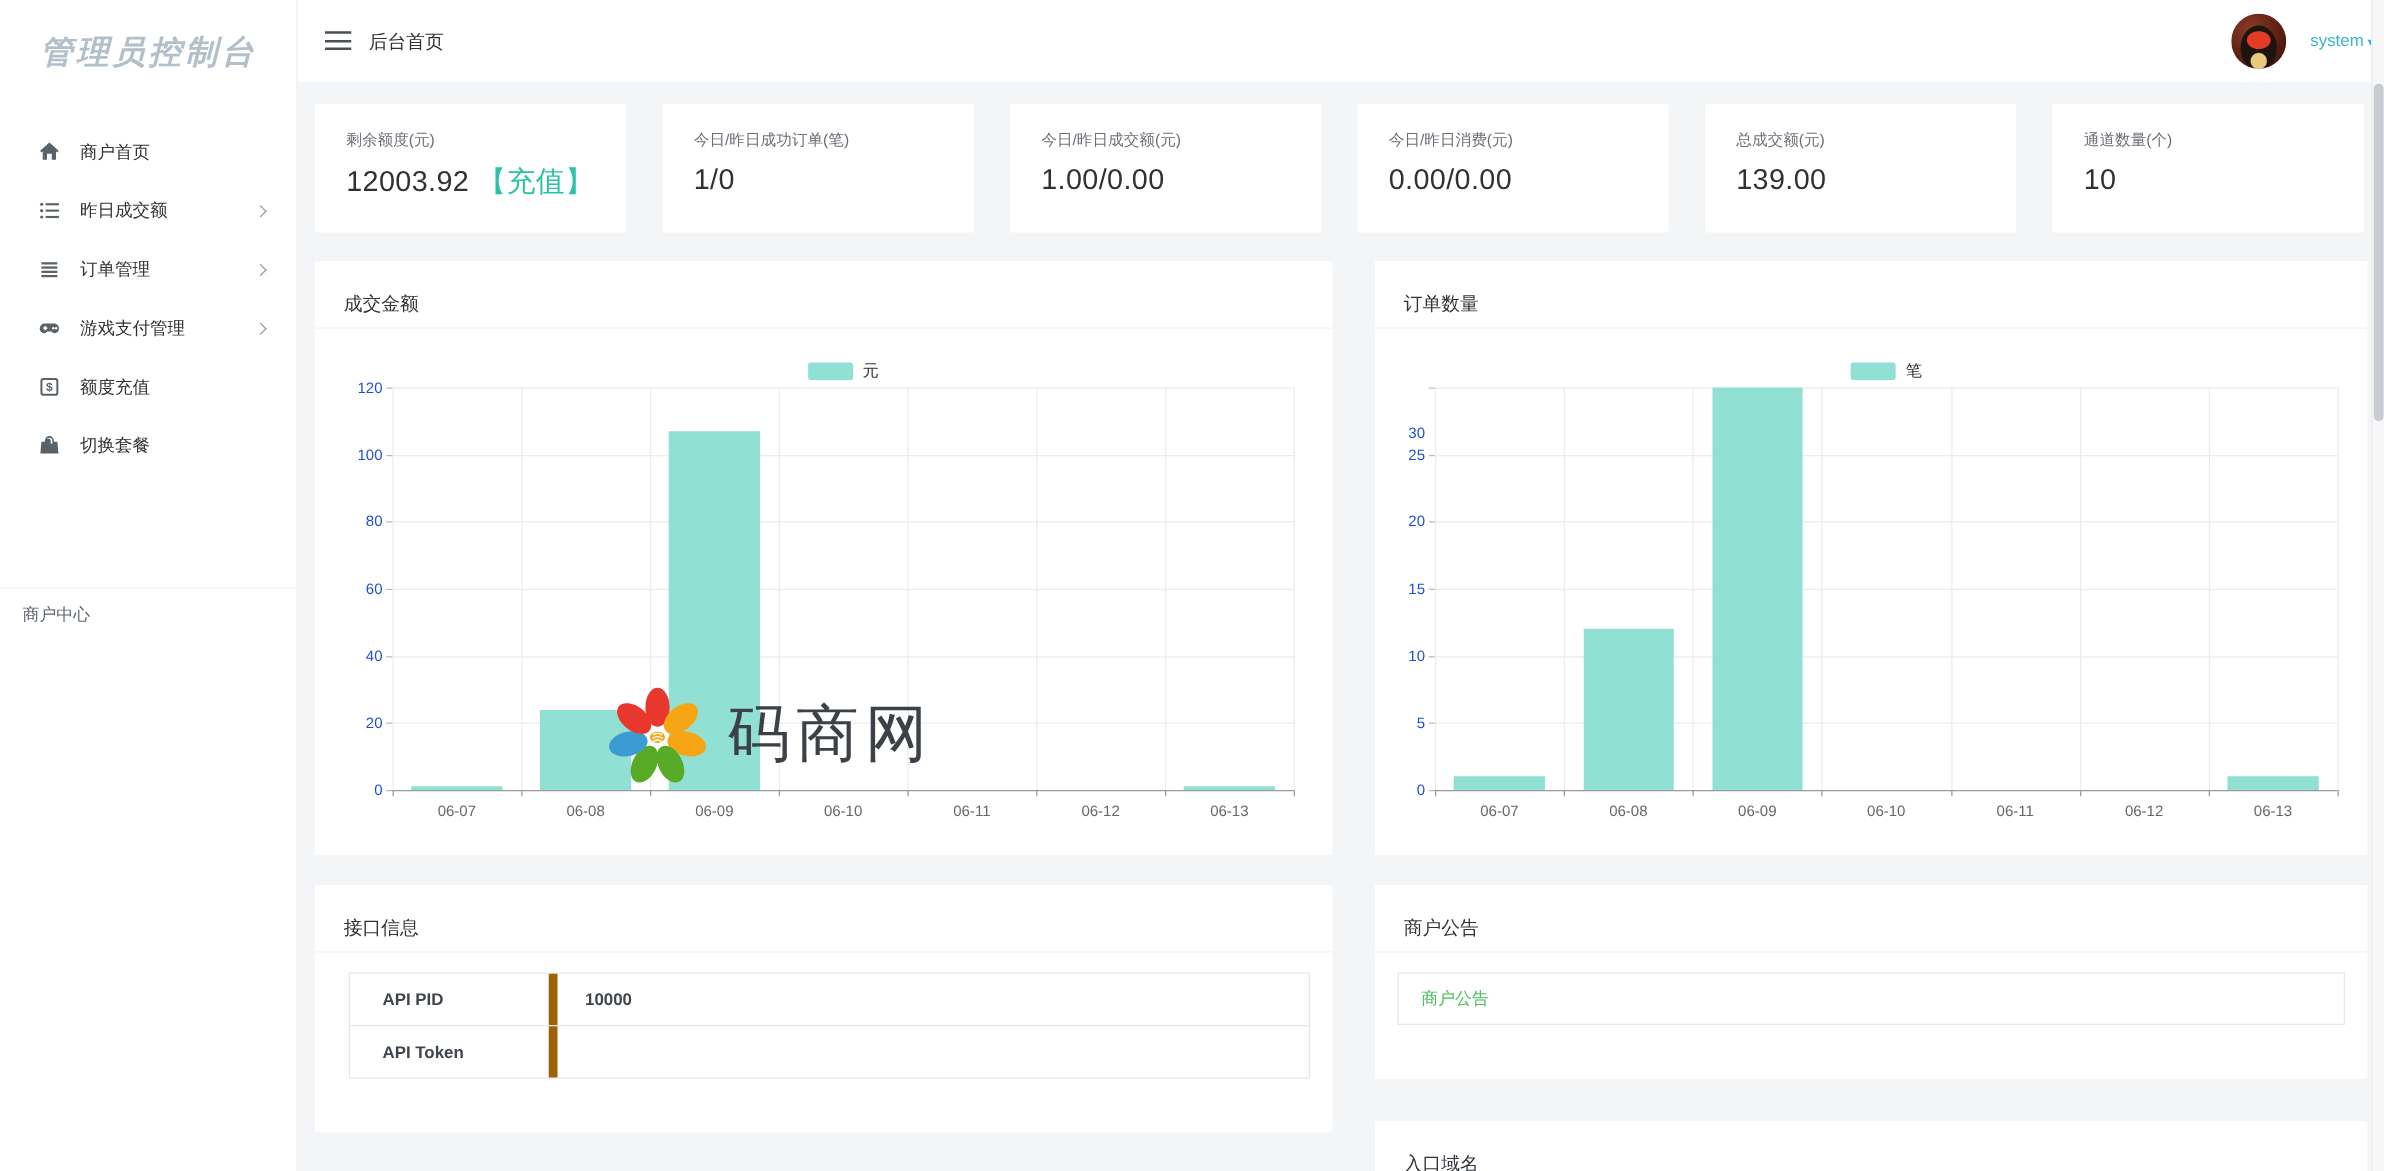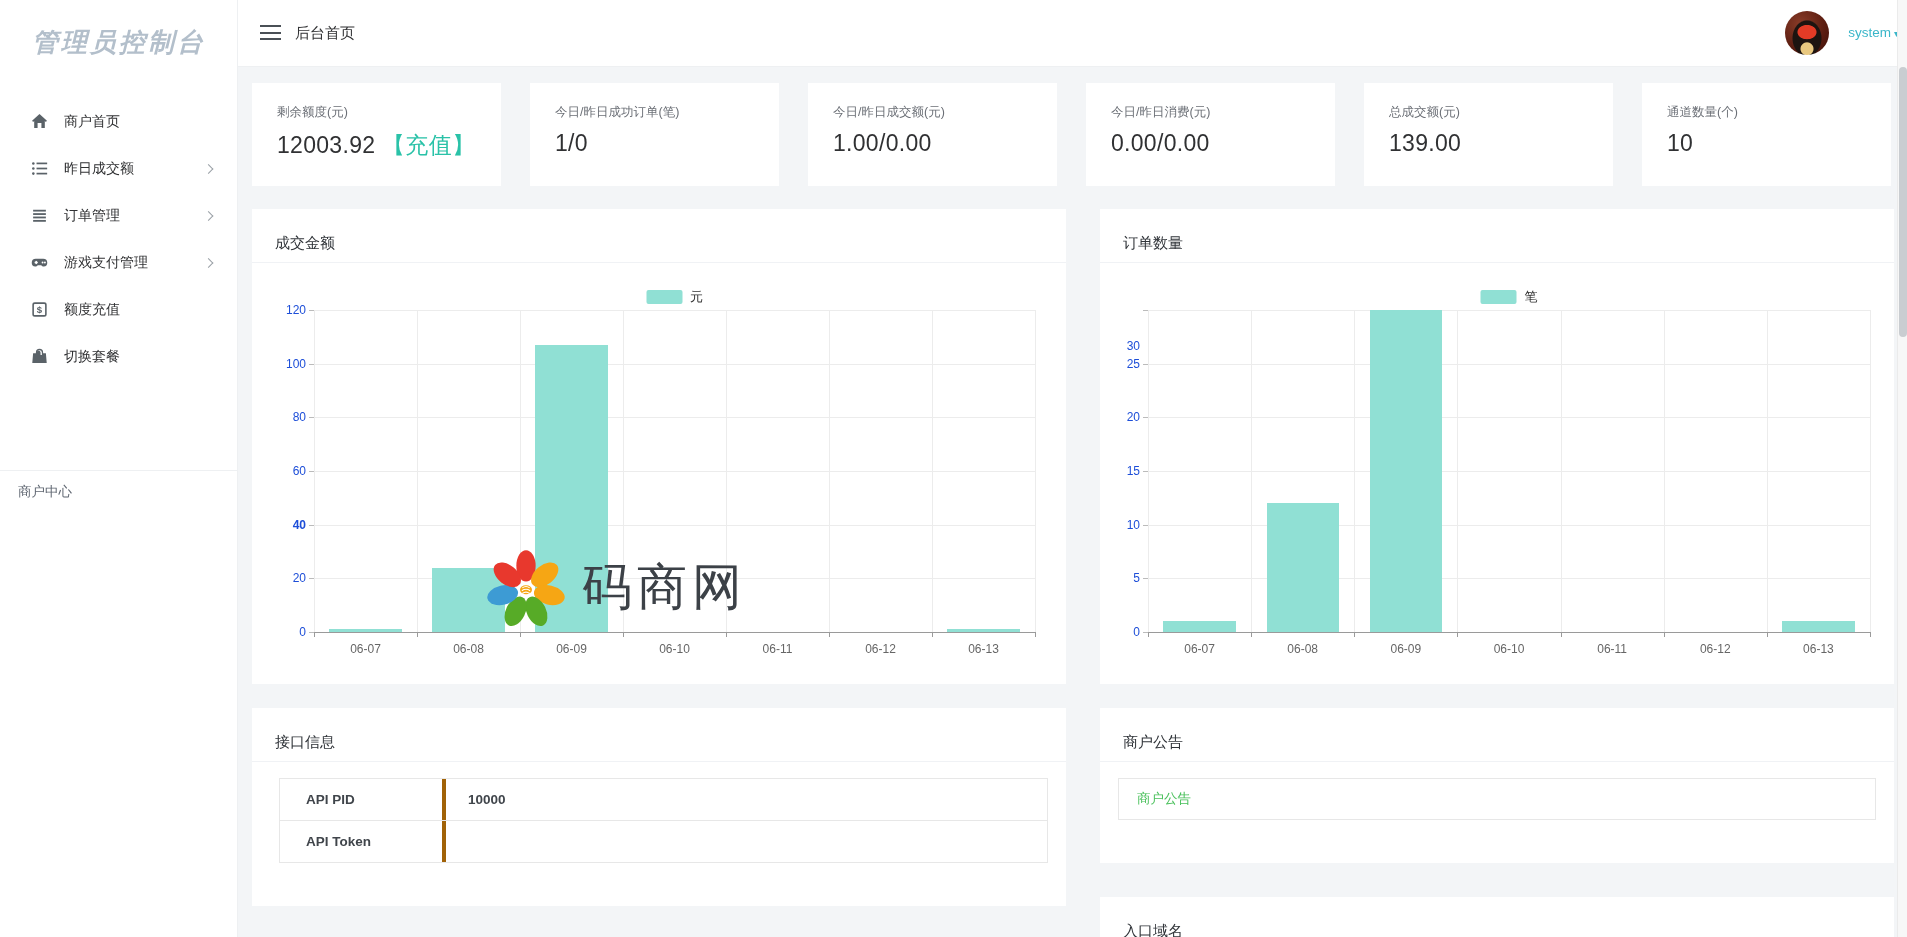--- a/index.html
+++ b/index.html
@@ -60,21 +60,21 @@
   .legend-label { margin-left:8px; font-size:13px; color:#333; }
 
   
   .watermark { position:absolute; left:228px; top:326px; display:flex; align-items:center; pointer-events:none; }
   .watermark svg { width:92px; height:104px; }
   .watermark-text { font-size:50px; font-weight:400; color:#3c4147; letter-spacing:5px; margin-left:10px; font-family:"Liberation Sans", sans-serif; }
 
   
   .api-table { position:absolute; left:27px; top:70px; width:769px; border:1px solid #e7e7e7; border-bottom:none; }
   .api-row { display:flex; height:42px; border-bottom:1px solid #e7e7e7; }
-  .api-cell-label { width:166px; border-right:4px solid #a16207; display:flex; align-items:center; padding-left:26px;
+  .api-cell-label { width:166px; border-right:7px solid #a16207; display:flex; align-items:center; padding-left:26px;
                     font-weight:bold; font-size:13.5px; color:#40454b; }
   .api-cell-value { flex:1; display:flex; align-items:center; padding-left:22px; font-weight:bold; font-size:13.5px; color:#40454b; }
   .api-action { color:#f5a623; cursor:pointer; }
 
   
   .notice-box { position:absolute; left:18px; top:70px; width:758px; height:42px; border:1px solid #e7e7e7;
                 display:flex; align-items:center; padding-left:18px; }
   .notice-link { font-size:13.5px; color:#49c05b; cursor:pointer; }
 
   
@@ -201,21 +201,21 @@
   <div class="panel-title">成交金额</div>
   <div class="panel-divider"></div>
   <div class="plot" style="left:62px; top:101px; width:721px; height:322px;">
       <div class="gridline-h zero" style="left: 0px; width: 721px; top: 322px;"></div>
       <div class="ytick-label" style="left: -42px; top: 322px;">0</div>
       <div class="ytick-mark" style="left: -5px; top: 322px;"></div>
       <div class="gridline-h" style="left: 0px; width: 721px; top: 268.333px;"></div>
       <div class="ytick-label" style="left: -42px; top: 268.333px;">20</div>
       <div class="ytick-mark" style="left: -5px; top: 268.333px;"></div>
       <div class="gridline-h" style="left: 0px; width: 721px; top: 214.667px;"></div>
-      <div class="ytick-label" style="left: -42px; top: 214.667px; font-weight: bold;">40</div>
+      <div class="ytick-label" style="left: -42px; top: 214.667px;">40</div>
       <div class="ytick-mark" style="left: -5px; top: 214.667px;"></div>
       <div class="gridline-h" style="left: 0px; width: 721px; top: 161px;"></div>
       <div class="ytick-label" style="left: -42px; top: 161px;">60</div>
       <div class="ytick-mark" style="left: -5px; top: 161px;"></div>
       <div class="gridline-h" style="left: 0px; width: 721px; top: 107.333px;"></div>
       <div class="ytick-label" style="left: -42px; top: 107.333px;">80</div>
       <div class="ytick-mark" style="left: -5px; top: 107.333px;"></div>
       <div class="gridline-h" style="left: 0px; width: 721px; top: 53.6667px;"></div>
       <div class="ytick-label" style="left: -42px; top: 53.6667px;">100</div>
       <div class="ytick-mark" style="left: -5px; top: 53.6667px;"></div>

